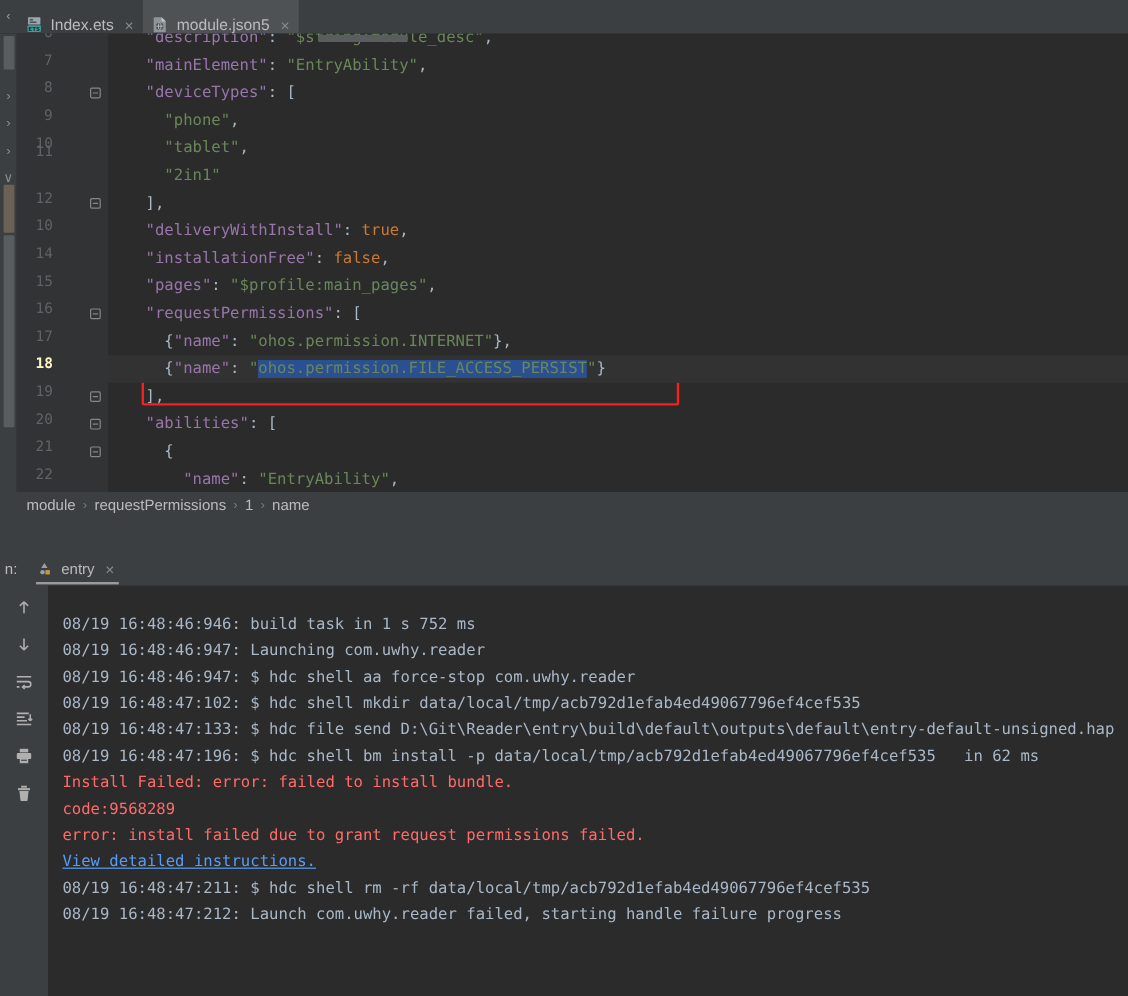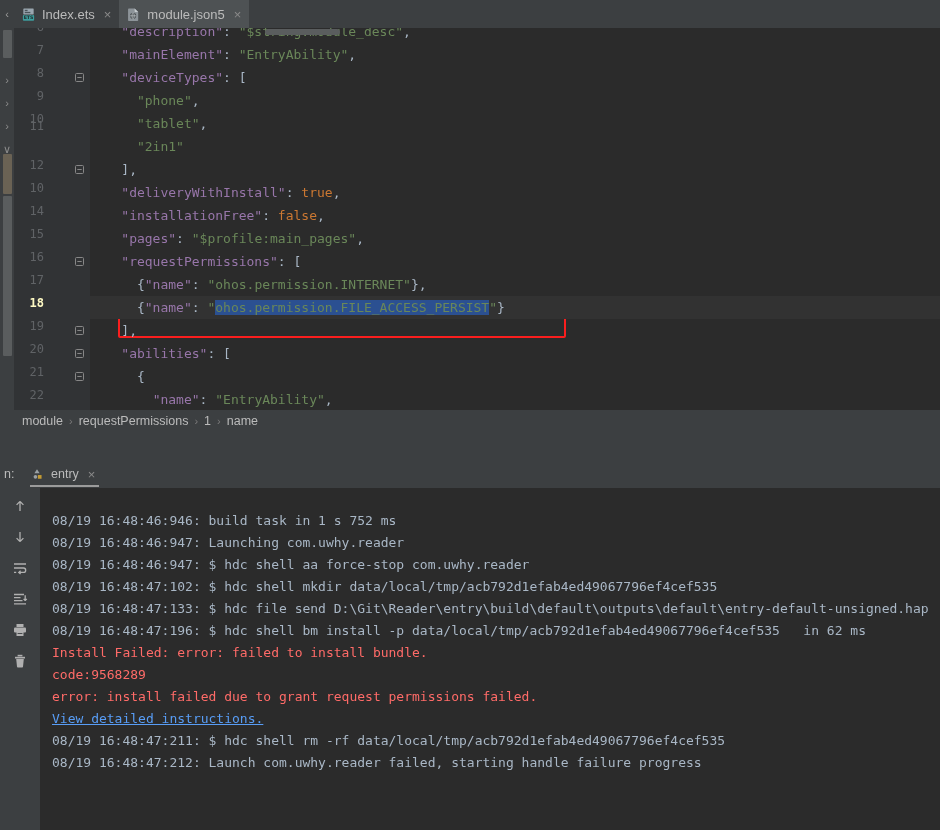--- a/index.html
+++ b/index.html
@@ -21,22 +21,22 @@
   .tabbar-lead {
     width: 14px; display: flex; align-items: center; justify-content: center;
     color: #9b9b9b; font-size: 11px;
   }
   .tab {
     display: flex; align-items: center; gap: 6px;
     padding: 0 8px 0 7px; height: 28px;
     font-size: 13px; color: #bbbbbb; cursor: default;
     position: relative;
   }
-  .tab.inactive { background: #3c3f41; }
-  .tab.active { background: #4e5254; }
+  .tab.inactive { background: #3c3f41; align-items: flex-end; }
+  .tab.active { background: #4e5254; align-items: flex-end; }
   .tab-close { color: #8a8a8a; font-size: 13px; margin-left: 3px; line-height: 1; }
   .fileicon { width: 15px; height: 15px; position: relative; flex: 0 0 auto; }
 
   
   .editor-wrap {
     position: absolute; left: 0; top: 28px; width: 940px; height: 382px;
     background: #2b2b2b; overflow: hidden;
   }
   
   .left-strip {

